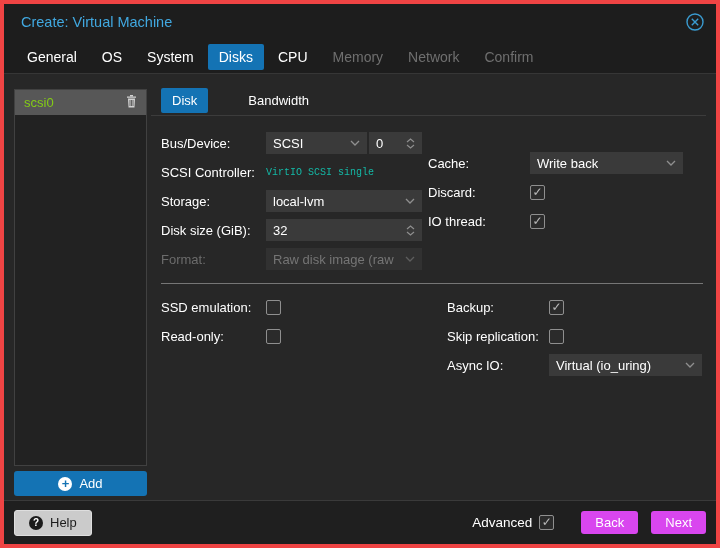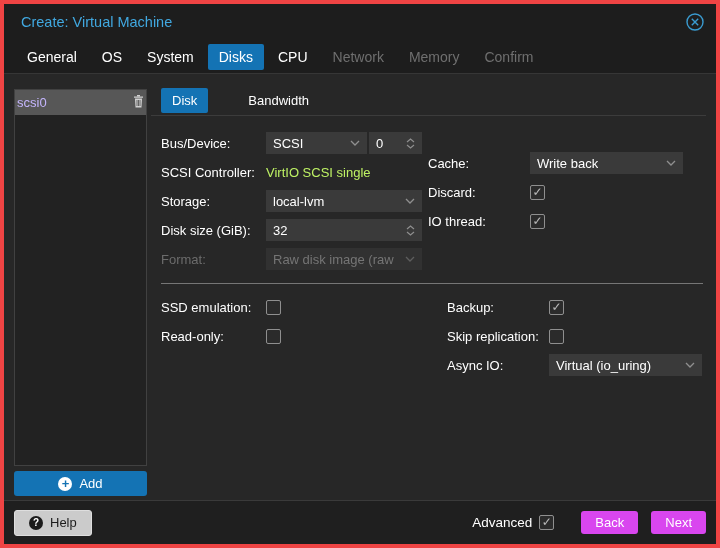--- a/index.html
+++ b/index.html
@@ -20,22 +20,22 @@
   }
   .wtab{ padding:5px 11px; margin-right:3px; font-size:14px; color:#fff; border-radius:2px; }
   .wtab.active{ background:#1473b4; }
   .wtab.disabled{ color:#6f6f6f; }
   
   .slot-list{
     position:absolute; left:10px; top:85px; width:133px; height:377px;
     background:#222222; border:1px solid #414141;
   }
   .slot-item{
-    height:25px; background:#575757; color:#c4b5fd; font-size:13px;
-    display:flex; align-items:center; justify-content:space-between; padding:0 2px;
+    height:25px; background:#575757; color:#84cc16; font-size:13px;
+    display:flex; align-items:center; justify-content:space-between; padding:0 9px;
   }
   .add-btn{
     position:absolute; left:10px; top:467px; width:133px; height:25px;
     background:#1473b4; border-radius:3px; display:flex; align-items:center;
     justify-content:center; gap:7px; font-size:13px; color:#fff; cursor:pointer;
   }
   .plus-circle{
     width:14px; height:14px; border-radius:50%; background:#fff; color:#1473b4;
     font-size:13px; font-weight:bold; line-height:14px; text-align:center; display:block;
   }
@@ -54,21 +54,21 @@
   .lbl{ flex:none; font-size:13px; color:#fff; }
   .g-left .lbl, .g-adv-left .lbl{ width:105px; }
   .g-right .lbl, .g-adv-right .lbl{ width:102px; }
   .lbl.disabled{ color:#6c6c6c; }
   .field{
     flex:1; height:22px; background:#3a3a3a; display:flex; align-items:center;
     justify-content:space-between; padding:0 7px; font-size:13px; color:#fff;
   }
   .field .val{ overflow:hidden; white-space:nowrap; }
   .field.disabled{ background:#313131; color:#757575; }
-  .plain-val{ font-size:13px; color:#bef264; }
+  .plain-val{ font-size:10px; color:#14b8a6;font-family:Liberation Mono, monospace; }
   .combo-sm{ flex:none; width:101px; margin-right:2px; }
   .num-sm{ flex:none; width:53px; }
   .spinner{ display:flex; flex-direction:column; gap:1px; align-items:center; }
   .divider{ position:absolute; left:157px; right:13px; top:279px; border-top:1px solid #767676; }
   
   .checkbox{
     width:15px; height:15px; border:1px solid #8f8f8f; border-radius:2px;
     background:#2b2b2b; color:transparent; font-size:12px; line-height:13px;
     text-align:center; display:inline-block;
   }
@@ -109,22 +109,22 @@
       </svg>
     </div>
   </div>
 
   <div class="wizard-tabs">
     <div class="wtab">General</div>
     <div class="wtab">OS</div>
     <div class="wtab">System</div>
     <div class="wtab active">Disks</div>
     <div class="wtab">CPU</div>
+    <div class="wtab disabled">Memory</div>
     <div class="wtab disabled">Network</div>
-    <div class="wtab disabled">Memory</div>
     <div class="wtab disabled">Confirm</div>
   </div>
 
   <div class="slot-list">
     <div class="slot-item">
       <span>scsi0</span>
       <span>
         <svg width="11" height="13" viewBox="0 0 11 13">
           <path d="M4 0.5h3M1 2.2h9" stroke="#d2d2d2" stroke-width="1.3" fill="none"></path>
           <path d="M2 3.6h7l-.5 8.9h-6L2 3.6z" fill="#d2d2d2"></path>

